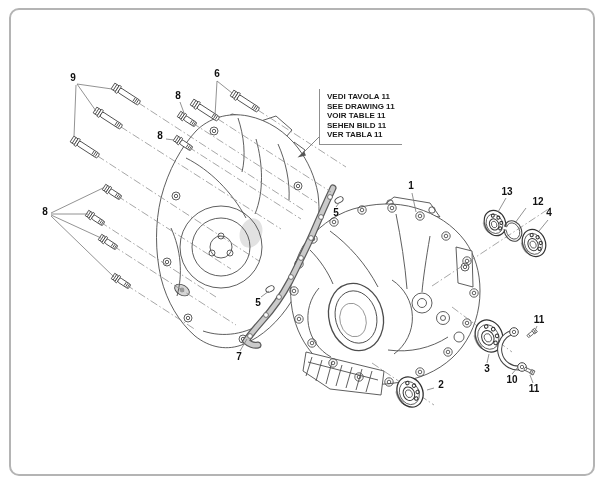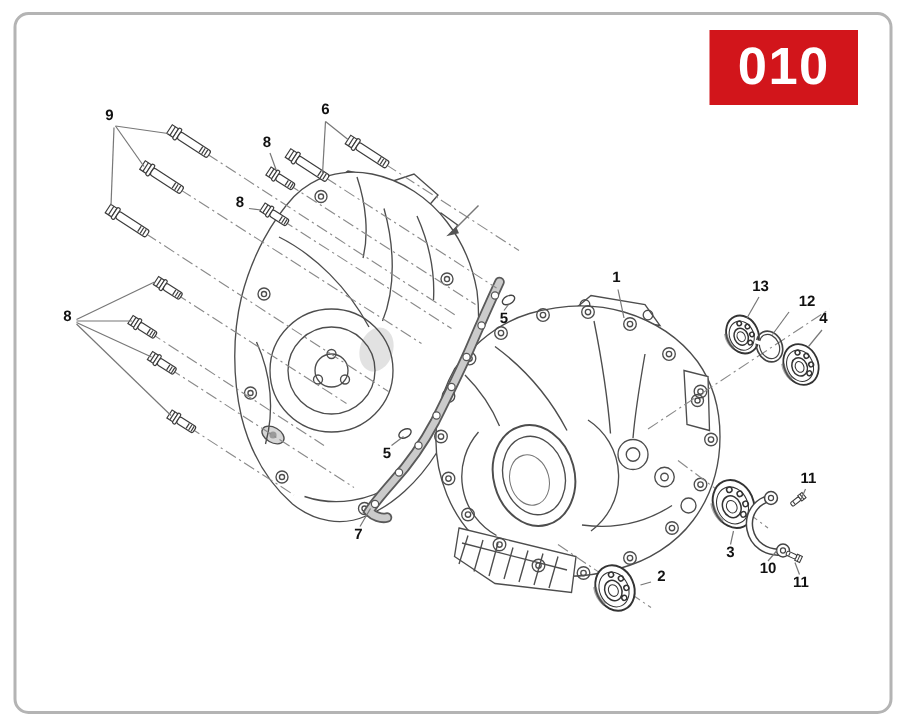--- a/index.html
+++ b/index.html
@@ -304,22 +304,28 @@
       <line x1="434" y1="388" x2="427" y2="390"></line>
     </g>
     <g>
       <line x1="319" y1="137" x2="301" y2="155" stroke="#777" stroke-width="0.9"></line>
       <polygon points="297.5,157.5 304,151 306,155.5" fill="#555"></polygon>
     </g>
   </svg>
 
   <div id="page-border"></div>
 
-  <div id="badge">010</div>
-
+
+  <div id="note-box">
+    <span class="note-line">VEDI TAVOLA 11</span>
+    <span class="note-line">SEE DRAWING 11</span>
+    <span class="note-line">VOIR TABLE 11</span>
+    <span class="note-line">SEHEN BILD 11</span>
+    <span class="note-line">VER TABLA 11</span>
+  </div>
 
   <span class="callout" style="left:411px;top:186px">1</span>
   <span class="callout" style="left:441px;top:385px">2</span>
   <span class="callout" style="left:487px;top:369px">3</span>
   <span class="callout" style="left:549px;top:213px">4</span>
   <span class="callout" style="left:336px;top:213px">5</span>
   <span class="callout" style="left:258px;top:303px">5</span>
   <span class="callout" style="left:217px;top:74px">6</span>
   <span class="callout" style="left:239px;top:357px">7</span>
   <span class="callout" style="left:178px;top:96px">8</span>

